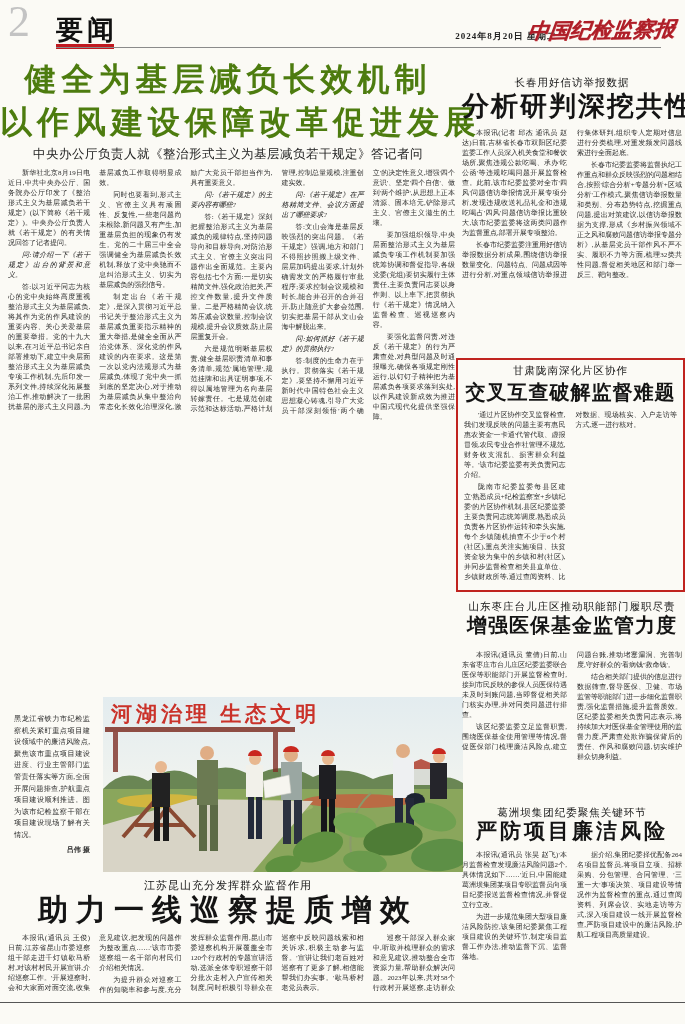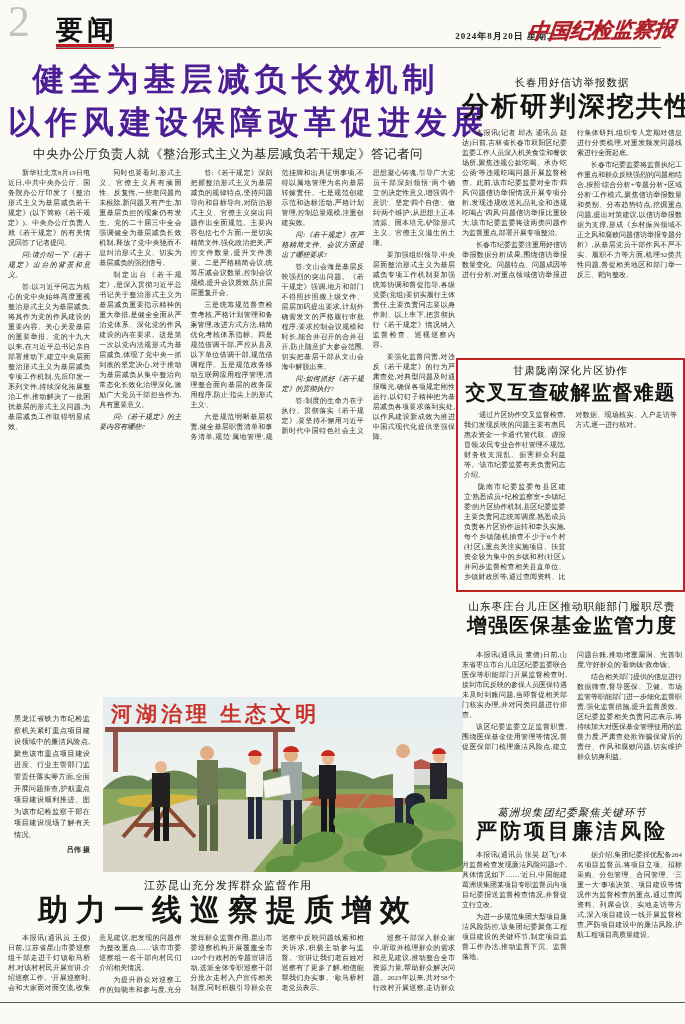--- a/index.html
+++ b/index.html
@@ -17,22 +17,22 @@
   .section-underline { left:56px; top:44px; width:58px; height:5px; background:#c01920; }
   .header-rule { left:56px; right:24px; top:47px; border-top:1.5px solid #8a8a8a; }
   .pub-date { right:128px; top:30px; font-size:9px; font-weight:bold; letter-spacing:1px; color:#222; white-space:nowrap; }
   .masthead {
     right:10px; top:16px; font-size:21px; font-weight:bold; font-style:italic;
     color:#ae1e28; letter-spacing:0px; transform:skewX(-8deg) rotate(-1deg);
     white-space:nowrap; text-shadow:0.5px 0.5px 0 #c84a50;
   }
 
   
-  .lead-h { left:8px; width:456px; text-align:center; font-weight:bold; font-size:32px;
-            letter-spacing:5px; white-space:nowrap; color:#4c1d95; }
+  .lead-h { left:0; width:456px; text-align:center; font-weight:bold; font-size:32px;
+            letter-spacing:5px; white-space:nowrap; color:#4d7c0f; }
   .lead-sub { left:0; width:456px; text-align:center; font-size:12.5px; letter-spacing:0.5px; color:#222; }
   .kicker { text-align:center; font-size:10.5px; letter-spacing:1px; color:#141414; white-space:nowrap; }
   .art-h { text-align:center; font-weight:bold; color:#141414; white-space:nowrap; }
 
   
   .body-text { font-size:7px; line-height:10px; text-align:justify; color:#2b2b2b;
                overflow:hidden; column-fill:balance; }
   .body-text p { margin:0 0 2px 0; text-indent:2em; }
   .body-text p.qa { font-style:italic; color:#101010; }
   .cols-5 { column-count:5; column-gap:9px; }
@@ -67,21 +67,20 @@
 <div class="abs lead-h" style="top:101px;">以作风建设保障改革促进发展</div>
 <div class="abs lead-sub" style="top:146px;">中央办公厅负责人就《整治形式主义为基层减负若干规定》答记者问</div>
 <div class="abs body-text cols-5" style="left:8px; top:168px; width:447px; height:522px;">
     <p>新华社北京8月19日电　近日,中共中央办公厅、国务院办公厅印发了《整治形式主义为基层减负若干规定》(以下简称《若干规定》)。中央办公厅负责人就《若干规定》的有关情况回答了记者提问。</p>
     <p class="qa">问:请介绍一下《若干规定》出台的背景和意义。</p>
     <p>答:以习近平同志为核心的党中央始终高度重视整治形式主义为基层减负,将其作为党的作风建设的重要内容、关心关爱基层的重要举措。党的十九大以来,在习近平总书记亲自部署推动下,建立中央层面整治形式主义为基层减负专项工作机制,先后印发一系列文件,持续深化拓展整治工作,推动解决了一批困扰基层的形式主义问题,为基层减负工作取得明显成效。</p>
     <p>同时也要看到,形式主义、官僚主义具有顽固性、反复性,一些老问题尚未根除,新问题又有产生,加重基层负担的现象仍有发生。党的二十届三中全会强调健全为基层减负长效机制,释放了党中央驰而不息纠治形式主义、切实为基层减负的强烈信号。</p>
     <p>制定出台《若干规定》,是深入贯彻习近平总书记关于整治形式主义为基层减负重要指示精神的重大举措,是健全全面从严治党体系、深化党的作风建设的内在要求。这是第一次以党内法规形式为基层减负,体现了党中央一抓到底的坚定决心,对于推动为基层减负从集中整治向常态化长效化治理深化,激励广大党员干部担当作为,具有重要意义。</p>
     <p class="qa">问:《若干规定》的主要内容有哪些?</p>
     <p>答:《若干规定》深刻把握整治形式主义为基层减负的规律特点,坚持问题导向和目标导向,对防治形式主义、官僚主义突出问题作出全面规范。主要内容包括七个方面:一是切实精简文件,强化政治把关,严控文件数量,提升文件质量。二是严格精简会议,统筹压减会议数量,控制会议规模,提升会议质效,防止层层重复开会。</p>
-    <p>三是统筹规范督查检查考核,严格计划管理和备案管理,改进方式方法,精简优化考核体系指标。四是规范借调干部,严控从县及以下单位借调干部,规范借调程序。五是规范政务移动互联网应用程序管理,清理整合面向基层的政务应用程序,防止'指尖上的形式主义'。</p>
     <p>六是规范明晰基层权责,健全基层职责清单和事务清单,规范'属地管理',规范挂牌和出具证明事项,不得以属地管理为名向基层转嫁责任。七是规范创建示范和达标活动,严格计划管理,控制总量规模,注重创建实效。</p>
     <p class="qa">问:《若干规定》在严格精简文件、会议方面提出了哪些要求?</p>
     <p>答:文山会海是基层反映强烈的突出问题。《若干规定》强调,地方和部门不得照抄照搬上级文件、层层加码提出要求,计划外确需发文的严格履行审批程序;要求控制会议规模和时长,能合并召开的合并召开,防止随意扩大参会范围,切实把基层干部从文山会海中解脱出来。</p>
     <p class="qa">问:如何抓好《若干规定》的贯彻执行?</p>
     <p>答:制度的生命力在于执行。贯彻落实《若干规定》,要坚持不懈用习近平新时代中国特色社会主义思想凝心铸魂,引导广大党员干部深刻领悟'两个确立'的决定性意义,增强'四个意识'、坚定'四个自信'、做到'两个维护',从思想上正本清源、固本培元,铲除形式主义、官僚主义滋生的土壤。</p>
     <p>要加强组织领导,中央层面整治形式主义为基层减负专项工作机制要加强统筹协调和督促指导,各级党委(党组)要切实履行主体责任,主要负责同志要以身作则、以上率下,把贯彻执行《若干规定》情况纳入监督检查、巡视巡察内容。</p>
     <p>要强化监督问责,对违反《若干规定》的行为严肃查处,对典型问题及时通报曝光,确保各项规定刚性运行,以钉钉子精神把为基层减负各项要求落到实处,以作风建设新成效为推进中国式现代化提供坚强保障。</p>
   </div>
 
 <div class="abs photo-caption">
@@ -216,21 +215,21 @@
 </div>
 
 <div class="abs kicker" style="left:462px; width:220px; top:600px;">山东枣庄台儿庄区推动职能部门履职尽责</div>
 <div class="abs art-h" style="left:462px; width:220px; top:612px; font-size:20px; letter-spacing:1px;">增强医保基金监管力度</div>
 <div class="abs body-text cols-2" style="left:462px; top:650px; width:220px; height:146px;">
     <p>本报讯(通讯员 董倩)日前,山东省枣庄市台儿庄区纪委监委联合医保等职能部门开展监督检查时,接到市民反映的参保人员医保待遇未及时到账问题,当即督促相关部门核实办理,并对同类问题进行排查。</p>
     <p>该区纪委监委立足监督职责,围绕医保基金使用管理等情况,督促医保部门梳理廉洁风险点,建立问题台账,推动堵塞漏洞、完善制度,守好群众的'看病钱''救命钱'。</p>
     <p>结合相关部门提供的信息进行数据筛查,督导医保、卫健、市场监管等职能部门进一步细化监督职责,强化监督措施,提升监督质效。区纪委监委相关负责同志表示,将持续加大对医保基金管理使用的监督力度,严肃查处欺诈骗保背后的责任、作风和腐败问题,切实维护群众切身利益。</p>
   </div>
 
-<div class="abs kicker" style="left:462px; width:220px; top:806px;font-style:italic;">葛洲坝集团纪委聚焦关键环节</div>
+<div class="abs kicker" style="left:462px; width:220px; top:806px;">葛洲坝集团纪委聚焦关键环节</div>
 <div class="abs art-h" style="left:462px; width:220px; top:817px; font-size:21px; letter-spacing:3px;font-family:Liberation Mono, monospace;">严防项目廉洁风险</div>
 <div class="abs body-text cols-2" style="left:462px; top:850px; width:220px; height:146px;">
     <p>本报讯(通讯员 张昊 赵飞)'本月监督检查发现廉洁风险问题2个,具体情况如下……'近日,中国能建葛洲坝集团某项目专职监督员向项目纪委报送监督检查情况,并督促立行立改。</p>
     <p>为进一步规范集团大型项目廉洁风险防控,该集团纪委聚焦工程项目建设的关键环节,制定项目监督工作办法,推动监督下沉、监督落地。</p>
     <p>据介绍,集团纪委择优配备264名项目监督员,将项目立项、招标采购、分包管理、合同管理、'三重一大'事项决策、项目建设等情况作为监督检查的重点,通过查阅资料、列席会议、实地走访等方式,深入项目建设一线开展监督检查,严防项目建设中的廉洁风险,护航工程项目高质量建设。</p>
   </div>
 
 <div class="abs footer-rule"></div>
 <div class="abs footer-text">责任编辑:张冰　电话:010-59594979　邮箱:jjbywb@vip.sina.com</div>
 

